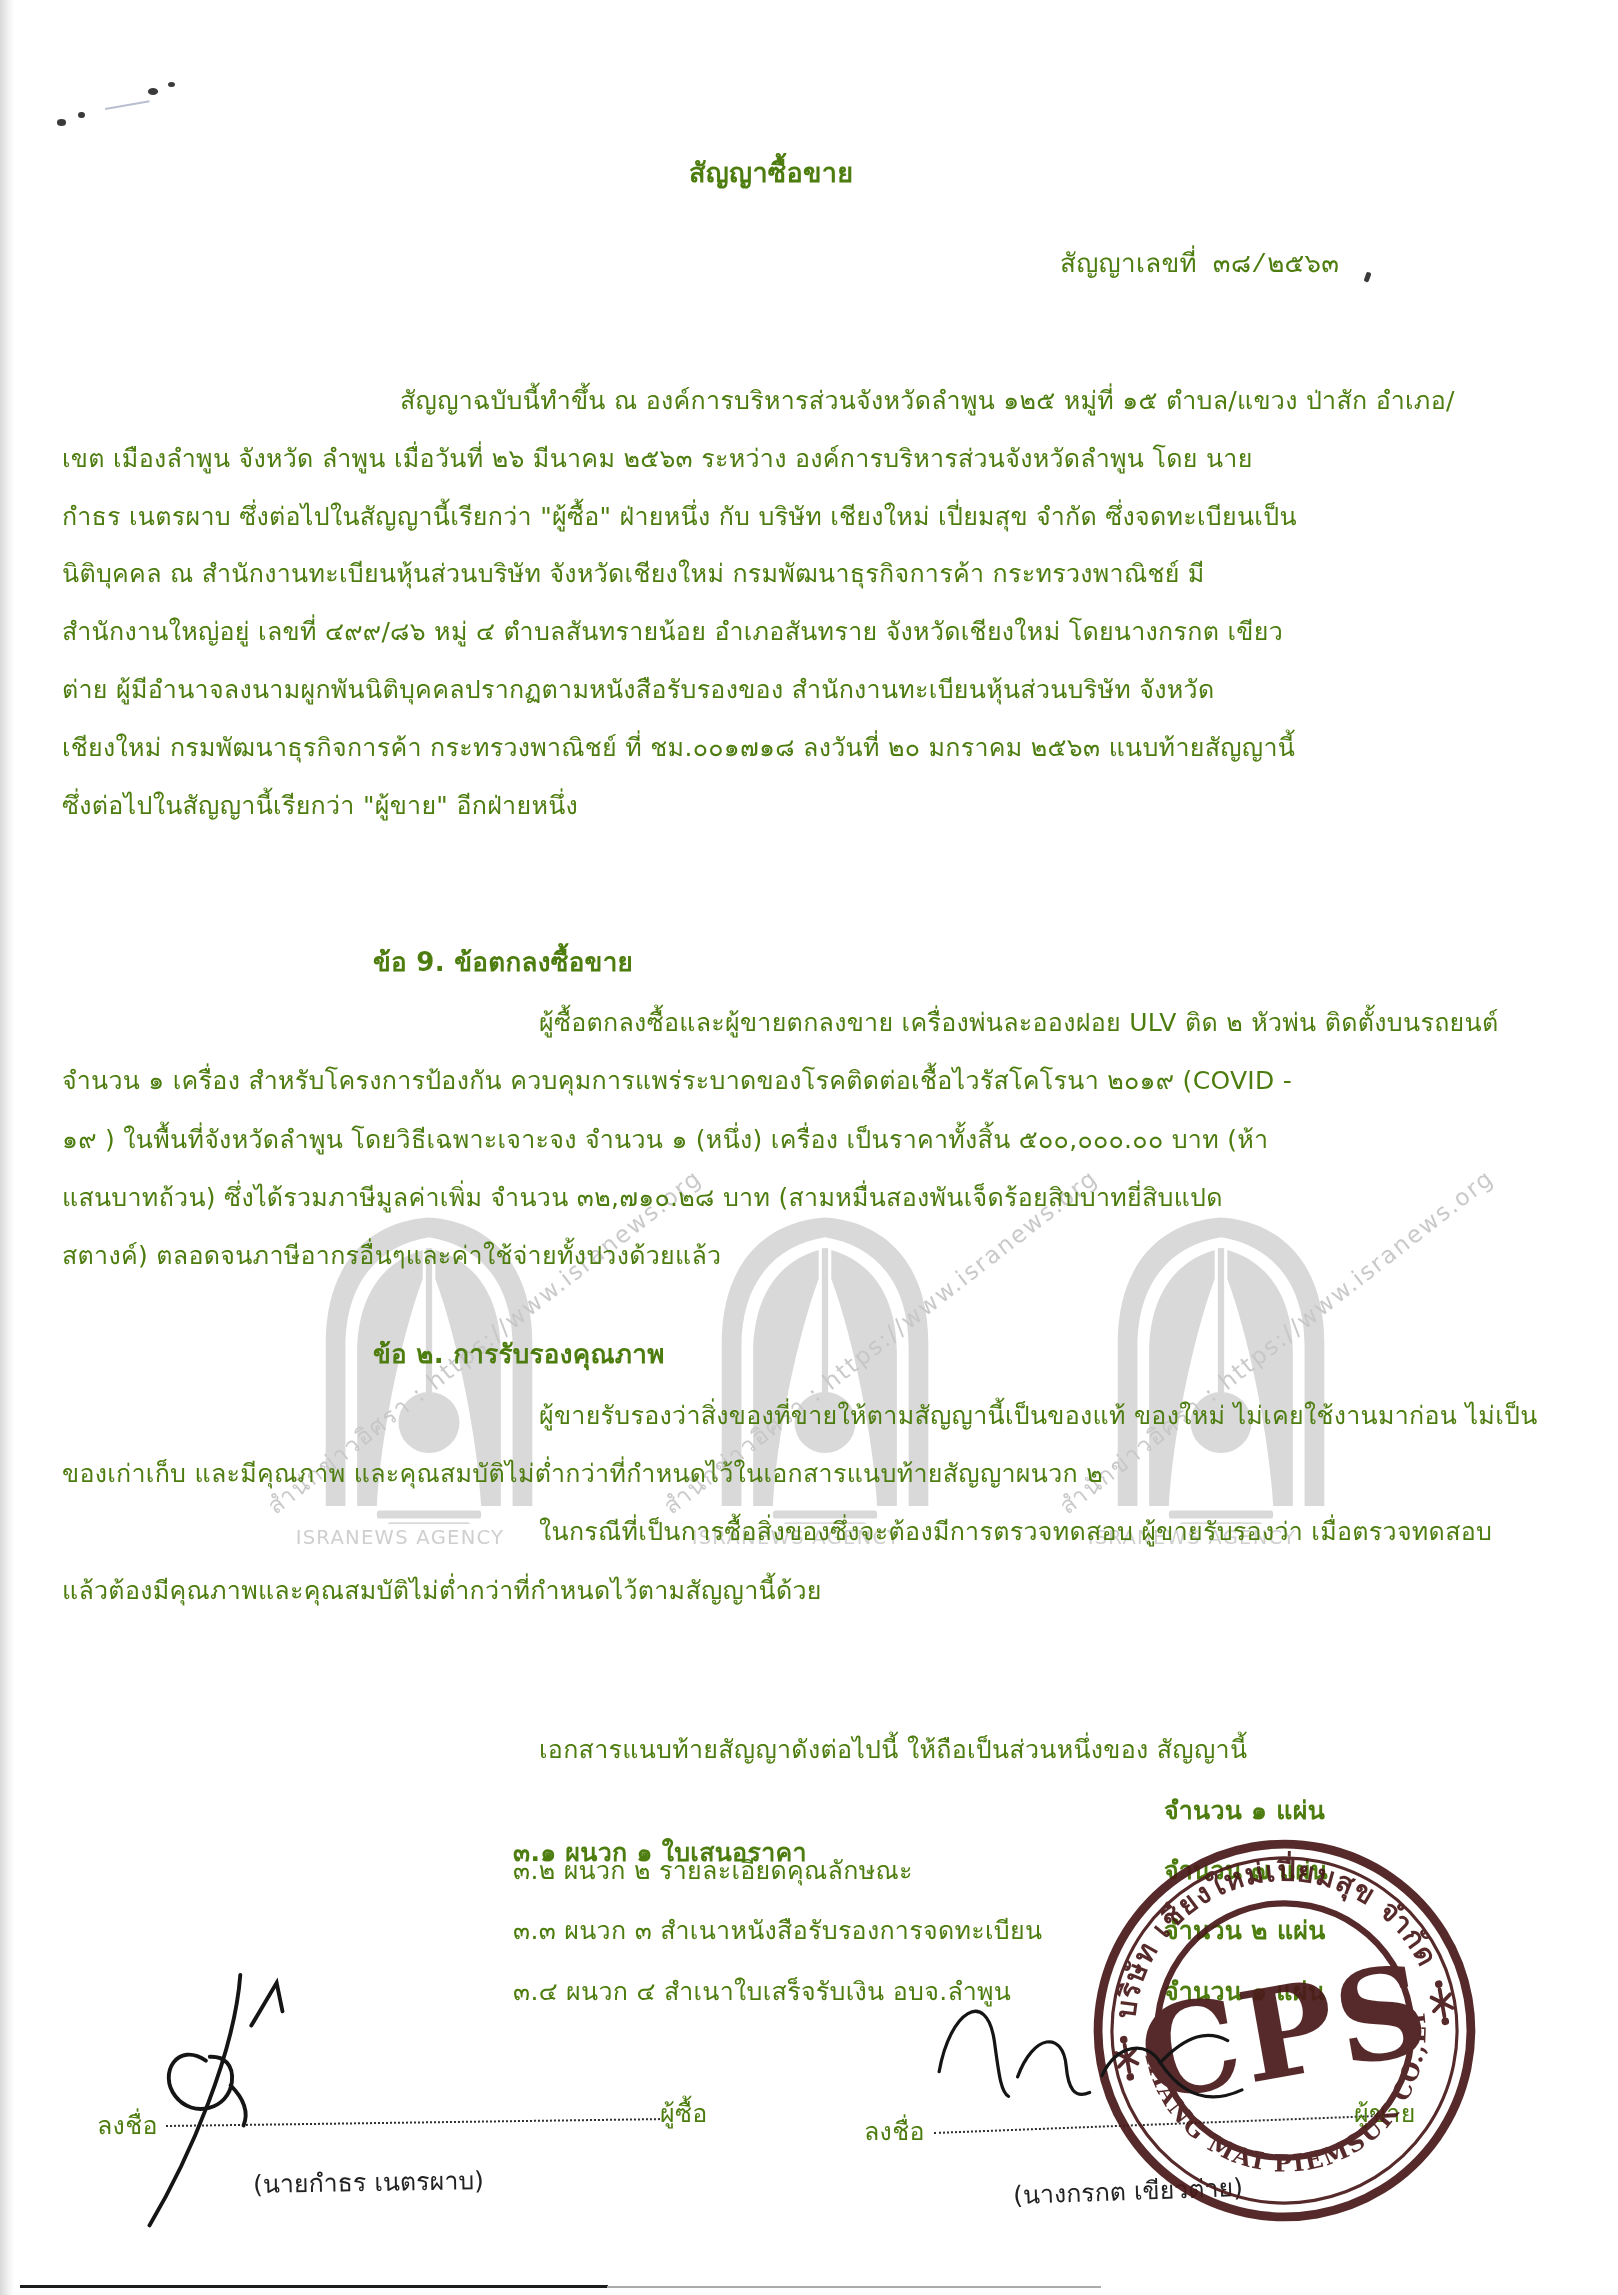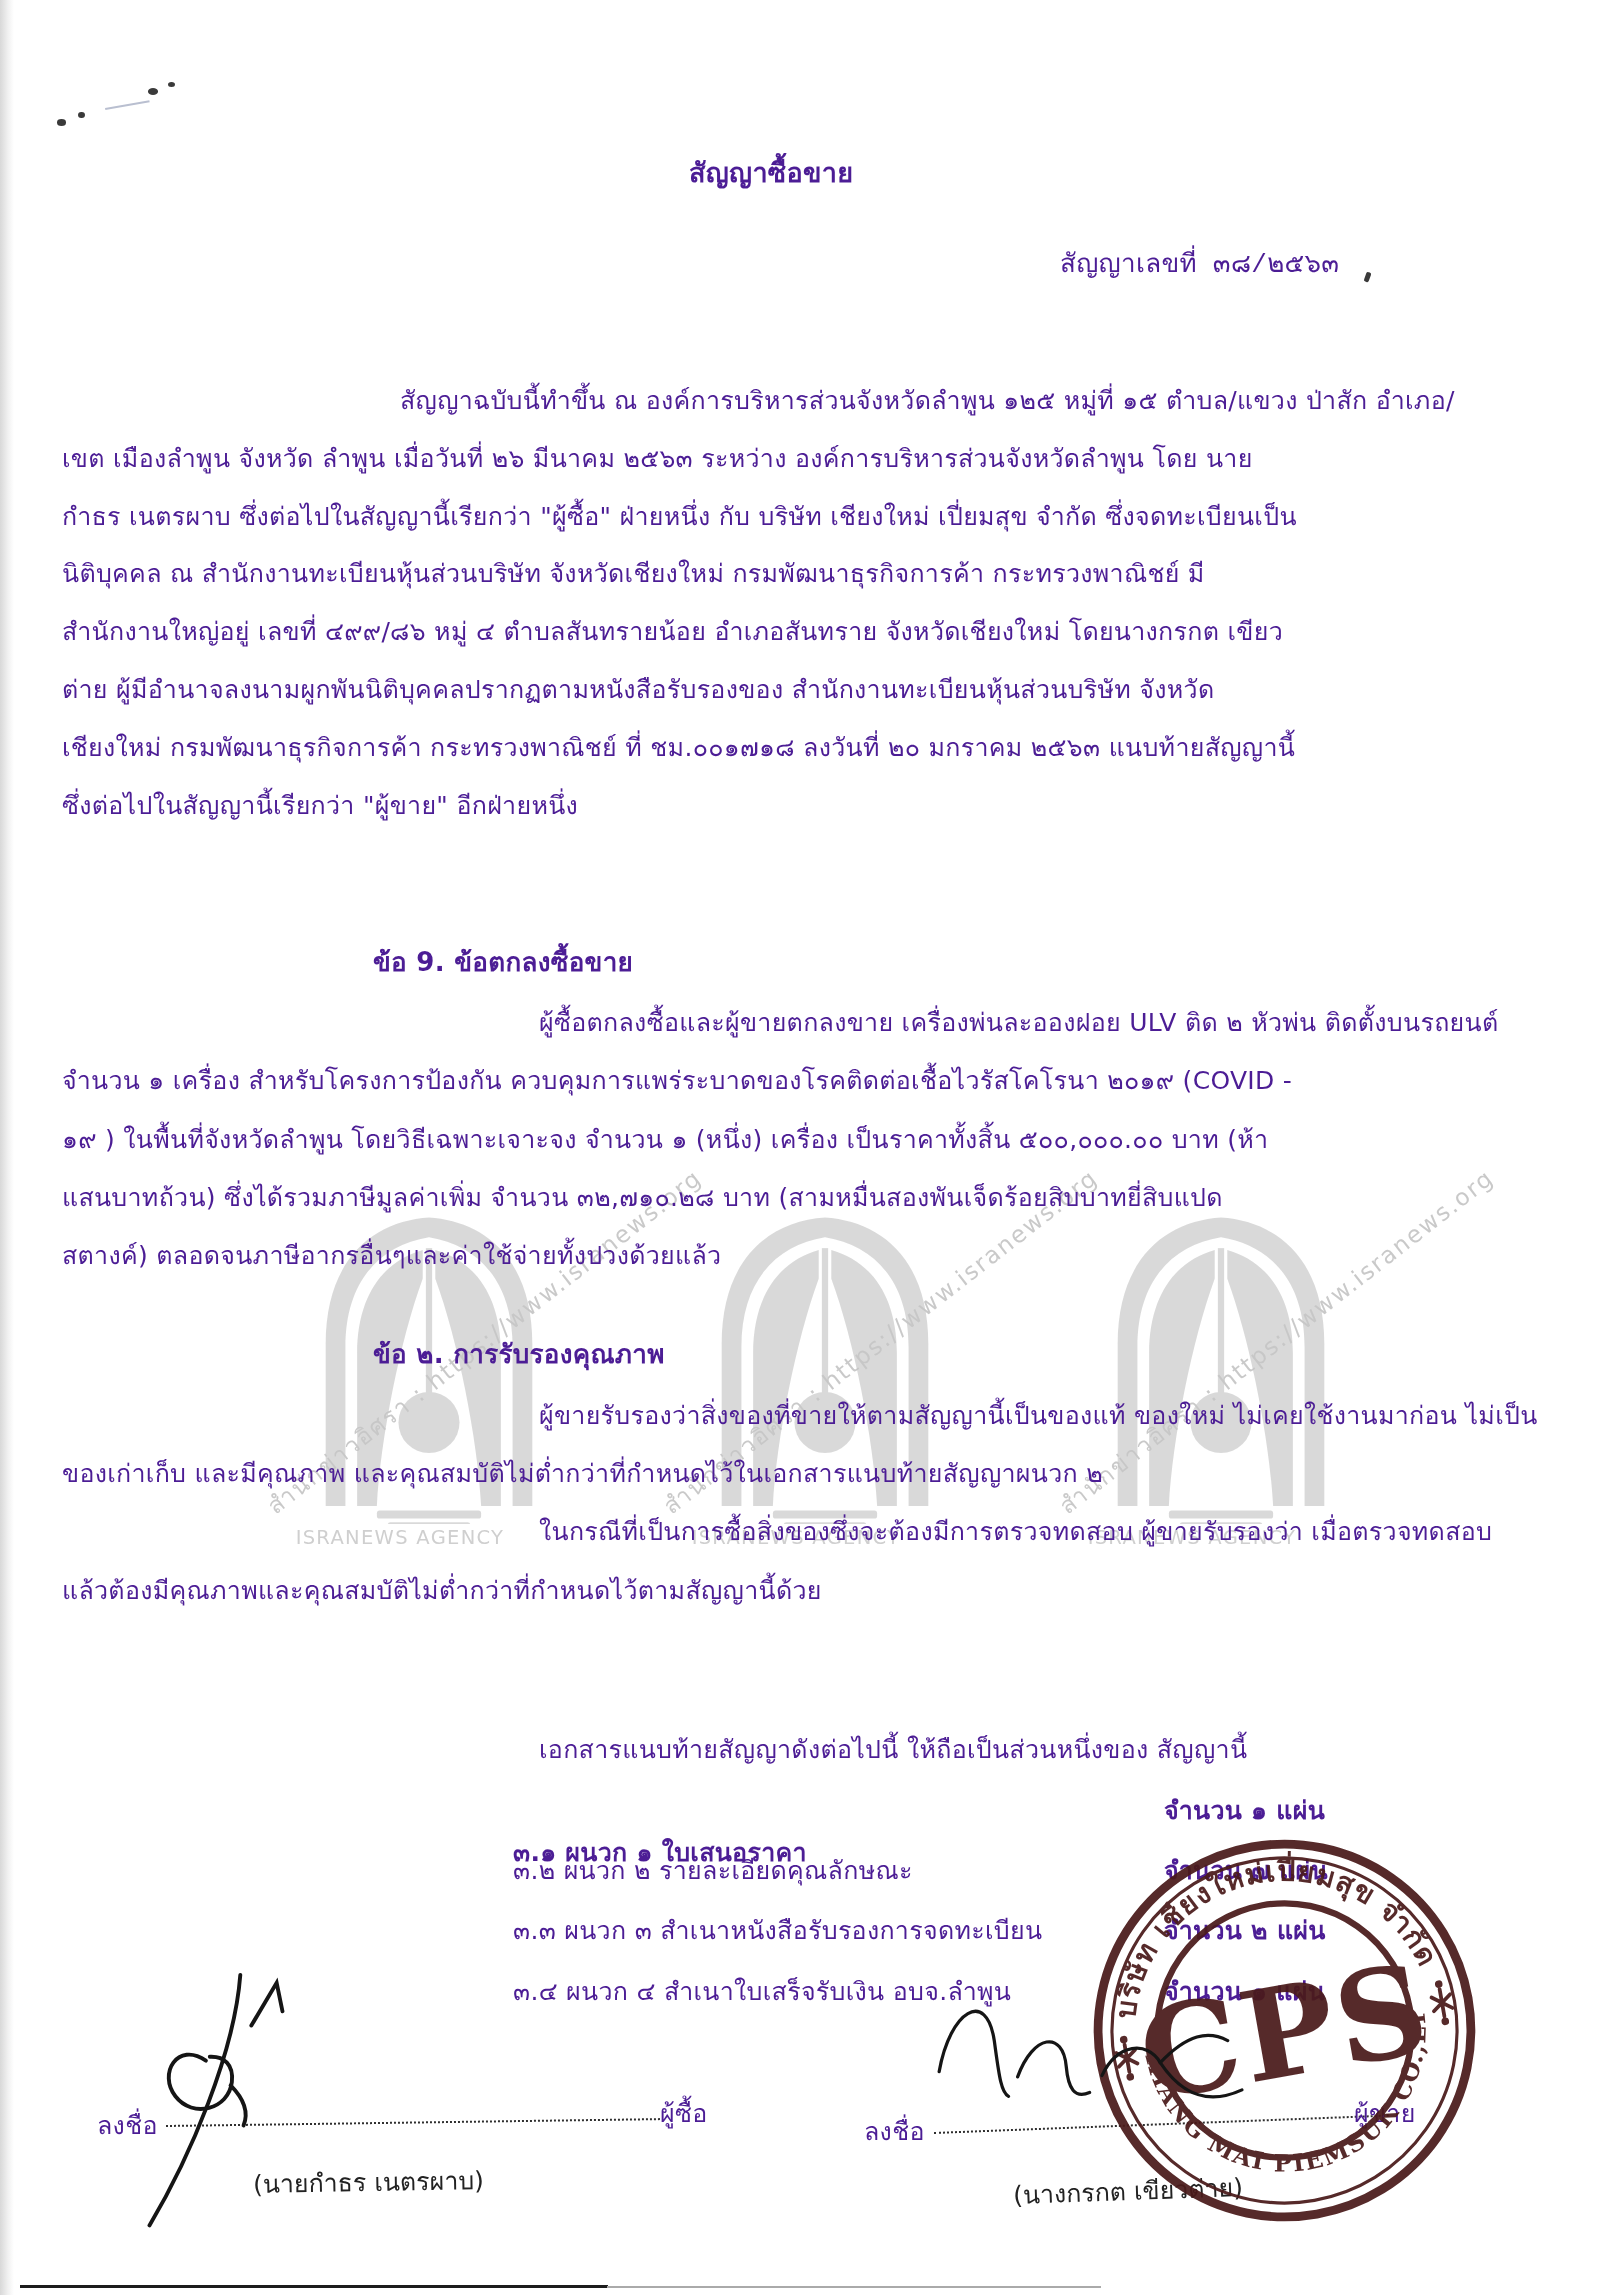--- a/index.html
+++ b/index.html
@@ -1,21 +1,21 @@
 <!DOCTYPE html>
 <html style="font-size:10.4px"><head>
 <meta charset="utf-8">
 <style>
   html,body{margin:0;padding:0;background:#ffffff;}
   #page{
     position:relative; width:1619px; height:2295px; overflow:hidden;
     background:#ffffff; color:#222222;
     font-family:"DejaVu Sans", sans-serif;
   }
-  .txt{position:absolute; white-space:nowrap; font-size:25px; color:#4c1d95; letter-spacing:0.3px;}
+  .txt{position:absolute; white-space:nowrap; font-size:25px; color:#4d7c0f; letter-spacing:0.3px;}
   .bold{font-weight:bold;}
   
   .edge-left{position:absolute; left:0; top:0; width:14.3px; height:2295px;
     background:linear-gradient(90deg,#d8d8d8,#f2f2f2 60%,rgba(255,255,255,0)); }
   .bottom-line-dark{position:absolute; left:19.5px; top:2285px; width:588px; height:3.2px; background:#1c1c1c;}
   .bottom-line-light{position:absolute; left:607px; top:2286px; width:494px; height:1.9px; background:#aaaaaa;}
   .speck{position:absolute; background:#3a3a3a; border-radius:50%;}
   .scratch{position:absolute; background:#b9bfd0; height:1.9px; transform-origin:left top;}
   
   .wm{position:absolute; top:1196px; width:312px; height:328px; opacity:0.95;}

